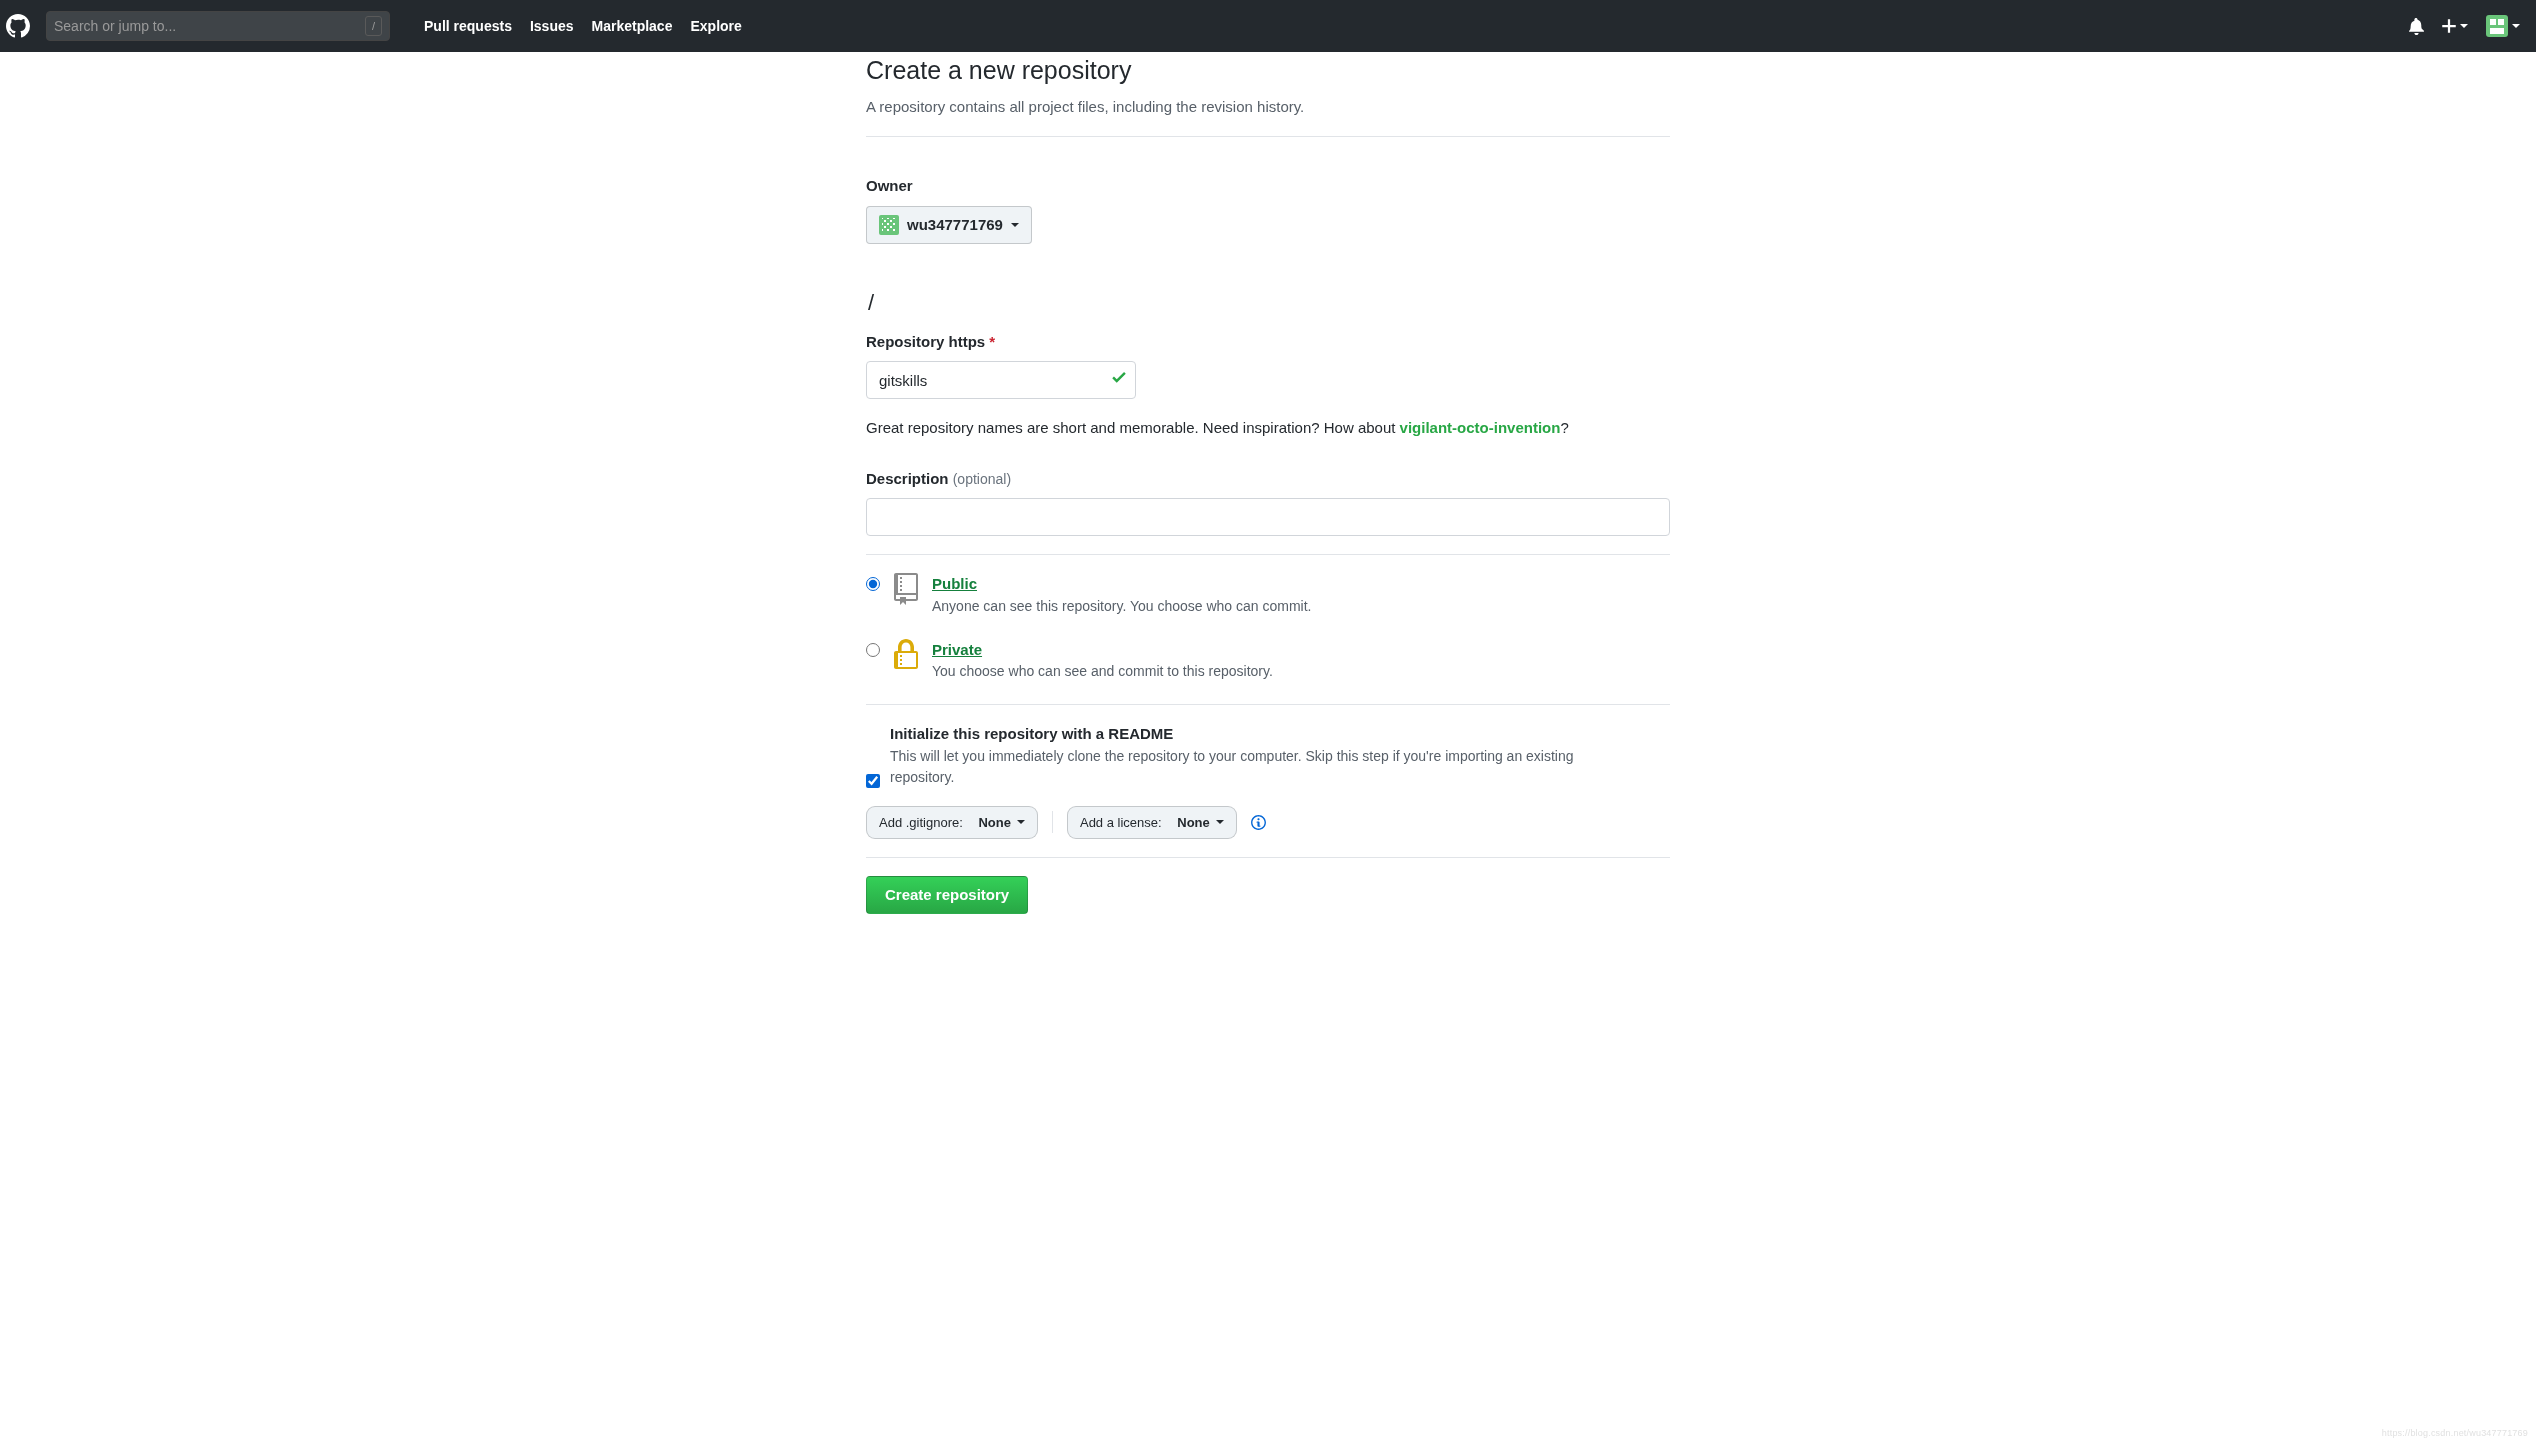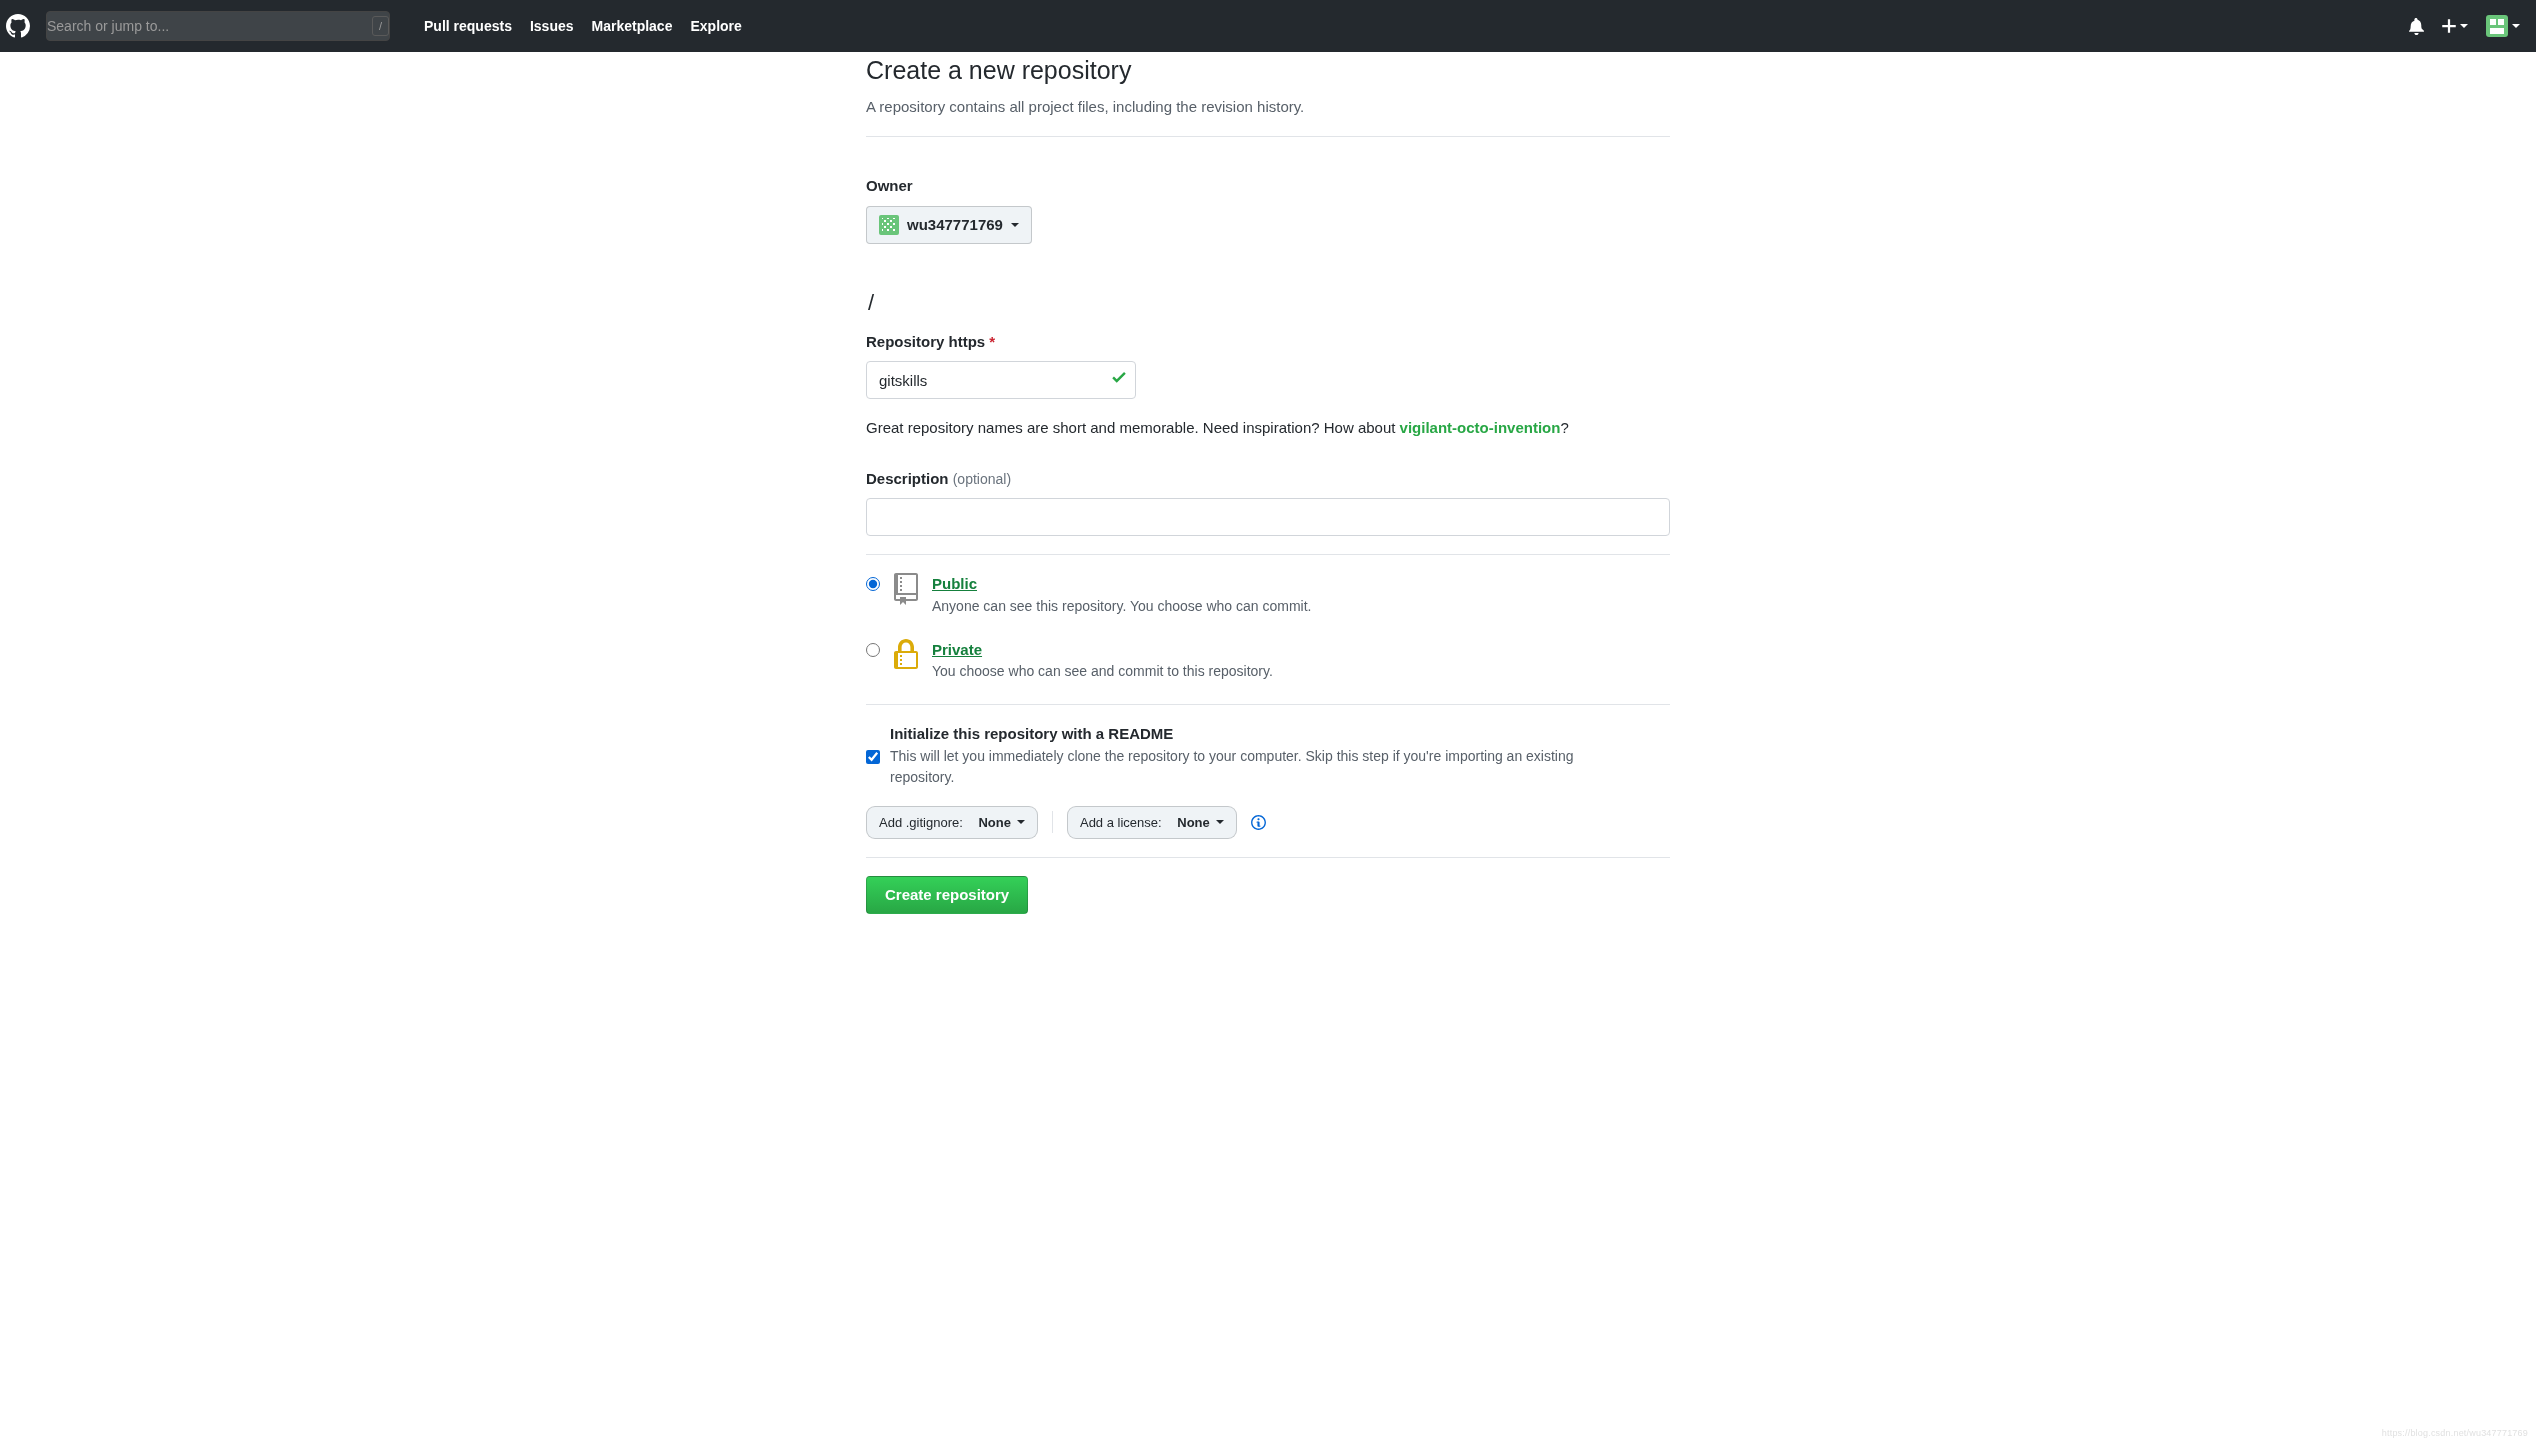--- a/index.html
+++ b/index.html
@@ -27,21 +27,21 @@
     justify-content: flex-end;
   }
   .search-box {
     background: #3f4448;
     border: 1px solid #444;
     border-radius: 4px;
     width: 344px;
     height: 30px;
     display: flex;
     align-items: center;
-    padding: 0 0;
+    padding: 0 7px;
     color: #b0b0b0;
   }
   .search-box input {
     background: transparent;
     border: none;
     outline: none;
     color: #c8c8c8;
     font-size: 14px;
     flex: 1;
   }
@@ -157,21 +157,21 @@
     margin-top: 8px;
     outline: none;
   }
   
   .vis-option { display: flex; align-items: flex-start; gap: 12px; margin-bottom: 22px; }
   .vis-option input[type=radio] { margin-top: 4px; accent-color: #0366d6; width:14px; height:14px; }
   .vis-icon { width: 28px; display:flex; justify-content:center; color:#6a737d; }
   .vis-text .ttl { font-weight:600; font-size:15px; color:#15803d;text-decoration:underline; }
   .vis-text .sub { font-size:14px; color:#586069; }
   
-  .chk-row { display:flex; align-items:center; gap:10px; }
+  .chk-row { display:flex; align-items:flex-end; gap:10px; }
   .chk-row input[type=checkbox] { margin-top:4px; accent-color:#0366d6; width:14px; height:14px; }
   .chk-text .ttl { font-weight:600; font-size:15px; color:#24292e; }
   .chk-text .sub { font-size:14px; color:#586069; max-width:720px; }
   
   .btn-menu {
     background:#eff3f6;
     border:1px solid rgba(27,31,35,.2);
     border-radius:9px;
     height:33px;
     padding:0 12px;

